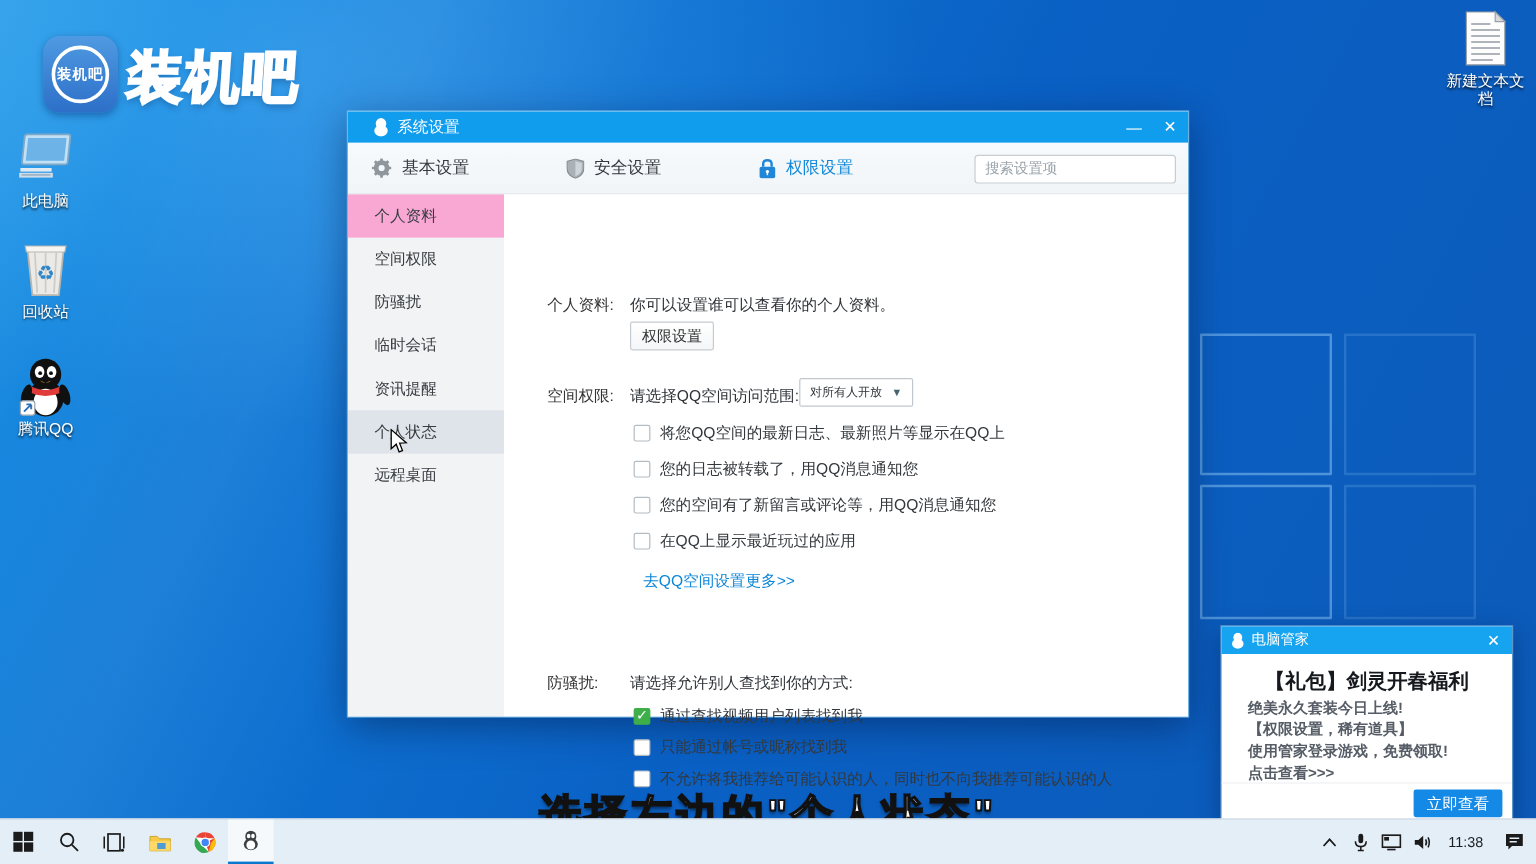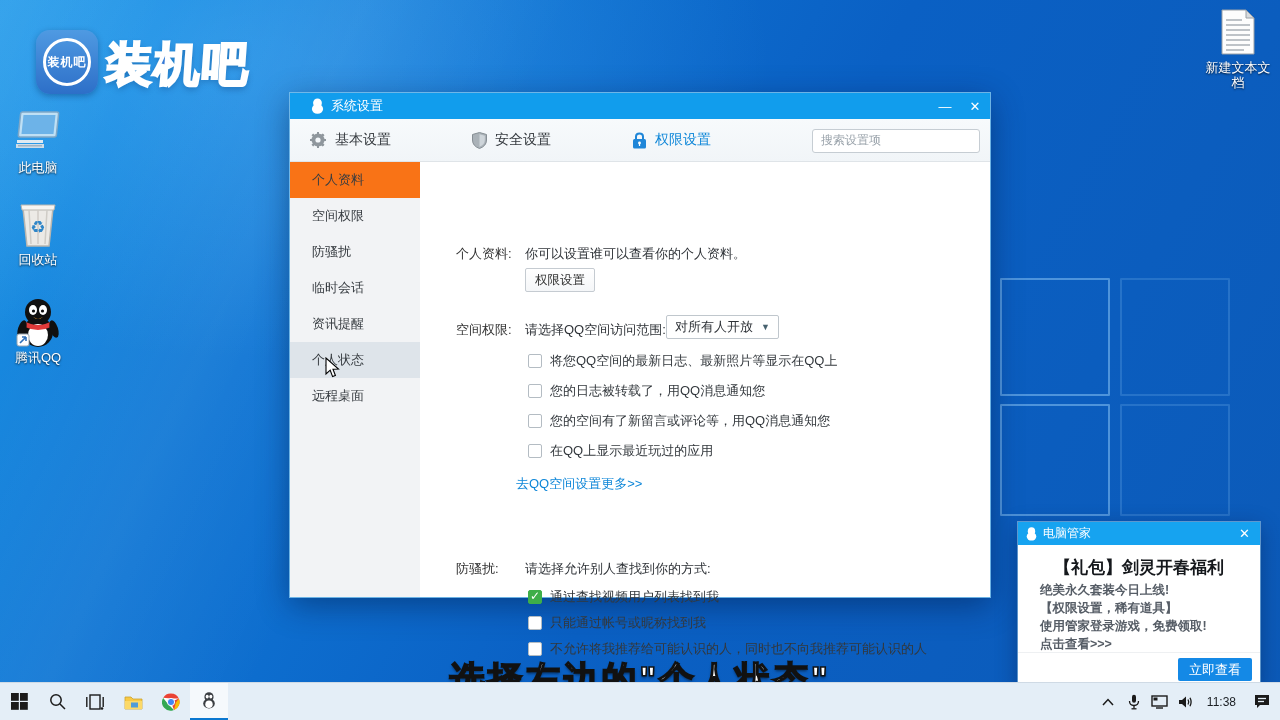--- a/index.html
+++ b/index.html
@@ -53,32 +53,32 @@
   .tab.active .lbl { color:#0d86d8; }
   .searchbox { position:absolute; right:10px; top:36px; width:168px; height:24px;
     background:#fff; border:1px solid #c6cdd3; border-radius:3px; display:flex; align-items:center;font-family:Liberation Mono, monospace; }
   .searchbox input { flex:1; border:0; outline:0; font-size:12px; color:#333; padding:0 4px 0 8px;
     font-family:inherit; background:transparent; }
   .searchbox input::placeholder { color:#9aa3ab; }
 
   .sidebar { position:absolute; left:0; top:69px; bottom:0; width:130px; background:#f2f3f5; }
   .side-item { height:36px; display:flex; align-items:center; padding-left:22px;
     font-size:13px; color:#373c41; cursor:pointer; }
-  .side-item.active { background:#f97316; }
+  .side-item.active { background:#f9a8d4; }
   .side-item.hover { background:#dee4ea; }
 
   .content { position:absolute; left:130px; top:69px; right:0; bottom:0; background:#fff; }
   .row-label { position:absolute; left:36px; font-size:13px; color:#333; }
   .row-text { position:absolute; font-size:13px; color:#2f3338; }
   .btn-plain { position:absolute; width:70px; height:24px; background:linear-gradient(#fff,#f4f6f8);
     border:1px solid #c5cbd1; border-radius:2px; font-size:12.5px; color:#333;
     display:flex; align-items:center; justify-content:center; cursor:pointer; }
   .dropdown { position:absolute; height:24px; background:#fff; border:1px solid #c0c7cd;
     border-radius:2px; display:flex; align-items:center; padding:0 8px; cursor:pointer; }
-  .dropdown .val { font-size:13px; color:#2f3338; }
+  .dropdown .val { font-size:10px; color:#2f3338; }
   .dropdown .caret { margin-left:8px; font-size:9px; color:#48626f; }
   .cbrow { position:absolute; display:flex; align-items:center; cursor:pointer; }
   .cb { width:14px; height:14px; border:1px solid #b4bcc3; border-radius:2px; background:#fff;
     margin-right:8px; flex:none; position:relative; }
   .cb.checked { background:#3eae49; border-color:#3eae49; }
   .cb.checked::after { content:"✓"; position:absolute; left:1px; top:-2px; color:#fff; font-size:12px; font-weight:bold; }
   .cbrow .lbl { font-size:13px; color:#33383d; }
   .link { position:absolute; font-size:13px; color:#0d86d8; cursor:pointer; }
 
   
@@ -282,21 +282,21 @@
       <span class="lbl">您的日志被转载了，用QQ消息通知您</span>
     </div>
     <div class="cbrow" style="left:108px; top:250px;">
       <span class="cb"></span>
       <span class="lbl">您的空间有了新留言或评论等，用QQ消息通知您</span>
     </div>
     <div class="cbrow" style="left:108px; top:280px;">
       <span class="cb"></span>
       <span class="lbl">在QQ上显示最近玩过的应用</span>
     </div>
-    <div class="link" style="left:96px; top:313px;">去QQ空间设置更多&gt;&gt;</div>
+    <div class="link" style="left:116px; top:313px;">去QQ空间设置更多&gt;&gt;</div>
 
     <div class="row-label" style="top:398px;">防骚扰:</div>
     <div class="row-text" style="left:105px; top:398px;">请选择允许别人查找到你的方式:</div>
     <div class="cbrow" style="left:108px; top:426px;">
       <span class="cb checked"></span>
       <span class="lbl">通过查找视频用户列表找到我</span>
     </div>
     <div class="cbrow" style="left:108px; top:452px;">
       <span class="cb"></span>
       <span class="lbl">只能通过帐号或昵称找到我</span>

